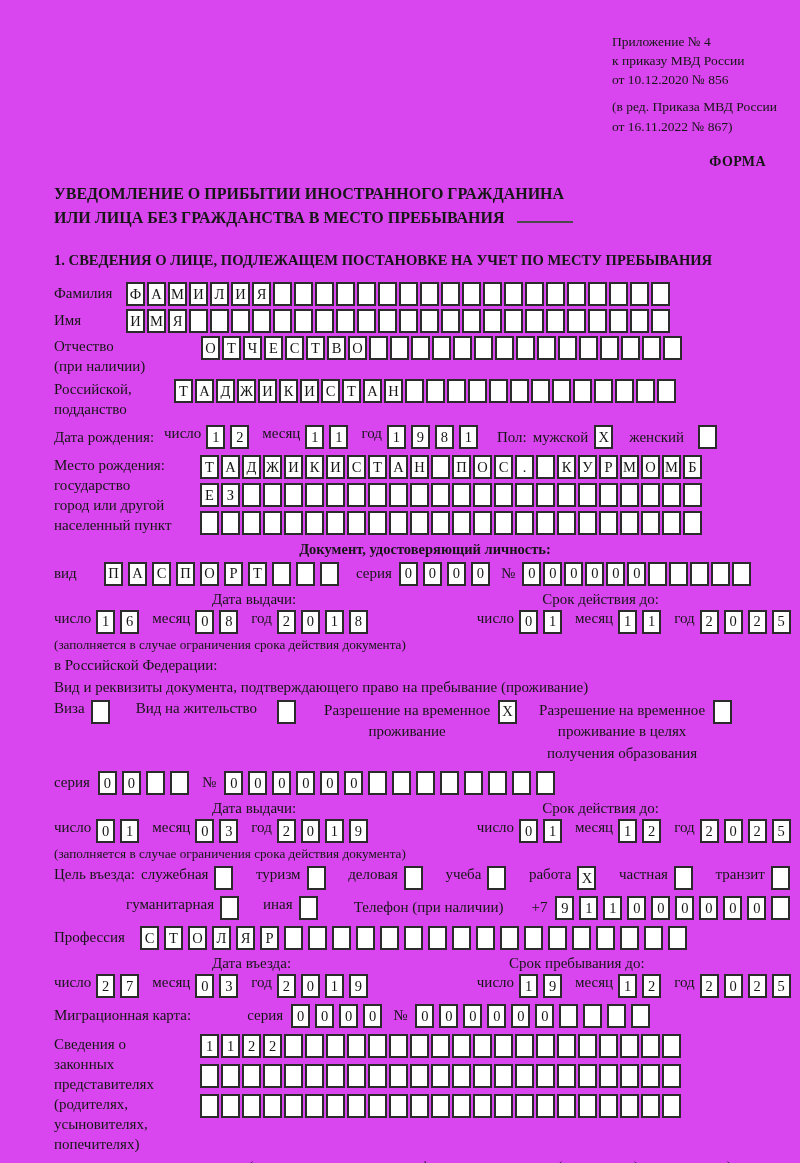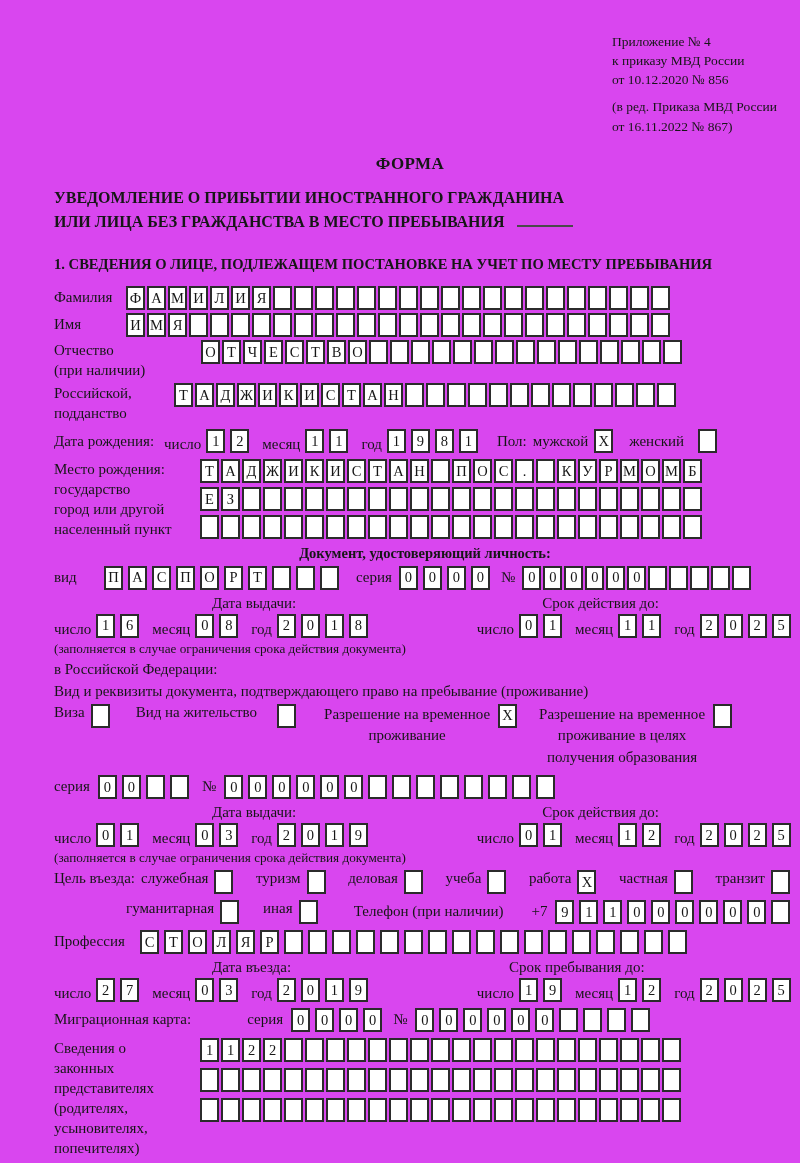--- a/index.html
+++ b/index.html
@@ -2,35 +2,35 @@
 <html lang="ru"><head>
 <meta charset="utf-8">
 <style>
   *{box-sizing:border-box;margin:0;padding:0}
   html,body{background:#ffffff}
   body{font-family:"Liberation Serif","DejaVu Serif",serif;color:#161616}
   .page{position:relative;width:800px;height:1163px;padding:32px 4px 10px 54px;overflow:hidden;background:#d946ef}
 
   .hdr{margin-left:558px;font-size:13.5px;line-height:1.42}
   .hdr .sub{margin-top:8px}
-  .forma{text-align:center;padding-right:30px;font-weight:700;font-size:17px;margin-top:18px;letter-spacing:.4px}
+  .forma{text-align:right;padding-right:30px;font-weight:700;font-size:14px;margin-top:18px;letter-spacing:.4px}
   .title{margin-top:12px;text-align:left;font-weight:700;font-size:16px;line-height:1.5}
   .blankline{display:inline-block;width:56px;border-bottom:2px solid #4a4a4a;height:13px;margin-left:12px}
   .sec1{margin:22px 0 13px;font-weight:700;font-size:14.6px;white-space:nowrap}
 
   .frow{display:flex;align-items:center;margin-bottom:3px}
   .frow.top{align-items:flex-start}
   .lbl{font-size:15px;white-space:nowrap;flex:0 0 auto}
   .lblcol{display:flex;flex-direction:column;flex:0 0 auto;font-size:15px;line-height:1.34}
   .boxes{display:inline-flex;flex:0 0 auto;align-items:center}
   .cbox{width:19px;height:24px;border:2px solid #2b2b2b;margin-right:2px;display:inline-flex;align-items:center;justify-content:center;font-size:14.5px;line-height:1;flex:0 0 auto;background:#fff}
   .sp .cbox{margin-right:5px}
   .boxcol{display:flex;flex-direction:column;gap:4px}
 
-  .dg{display:inline-flex;align-items:flex-end;flex:0 0 auto}
+  .dg{display:inline-flex;align-items:flex-start;flex:0 0 auto}
   .dg .dlbl{margin-right:5px;font-size:15px;white-space:nowrap}
   .dg .boxes{margin-right:8px}
   .lblrow{display:flex;font-size:15px;margin:5px 0 2px}
   .note{font-size:13.2px;text-align:left;padding-right:46px;margin:1px 0 4px}
   .dochdr{text-align:center;font-weight:700;font-size:14.5px;margin:5px 0 4px}
 
   .opt{display:inline-flex;}
   .optlbl{font-size:15px;margin-right:6px;white-space:nowrap}
   .optcol{display:inline-flex;align-items:flex-start}
   .optstack{text-align:center;font-size:15px;line-height:1.45;margin-right:8px}

